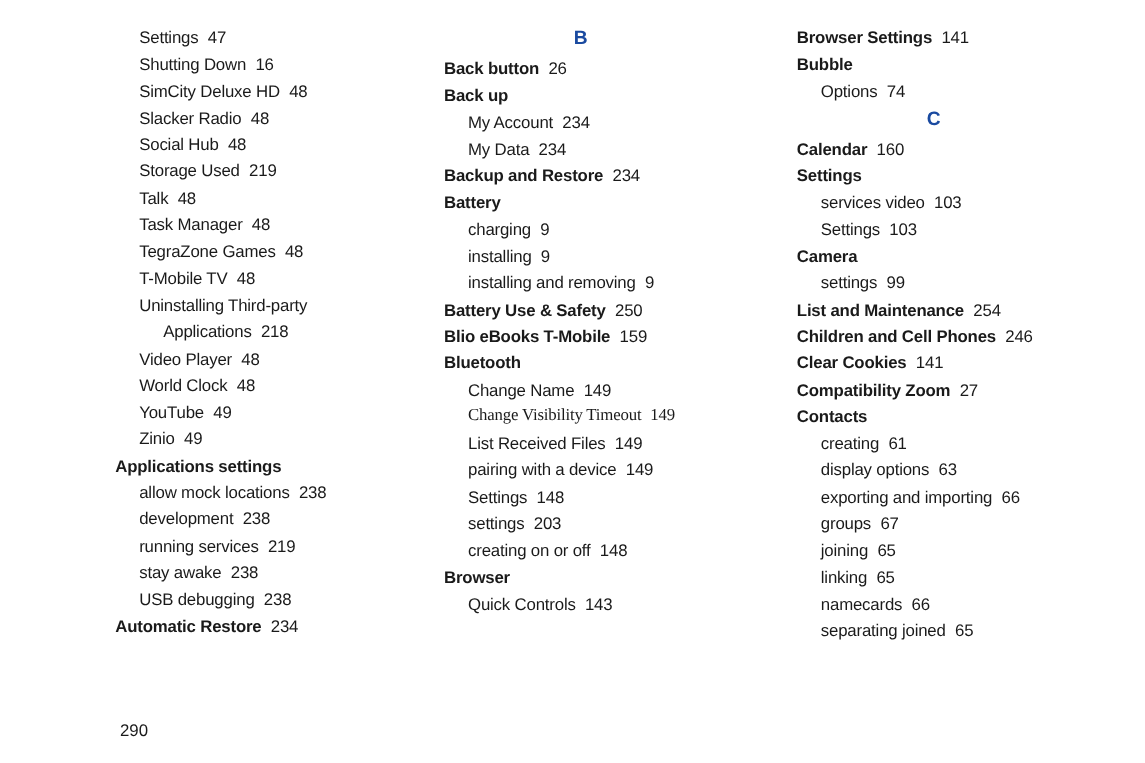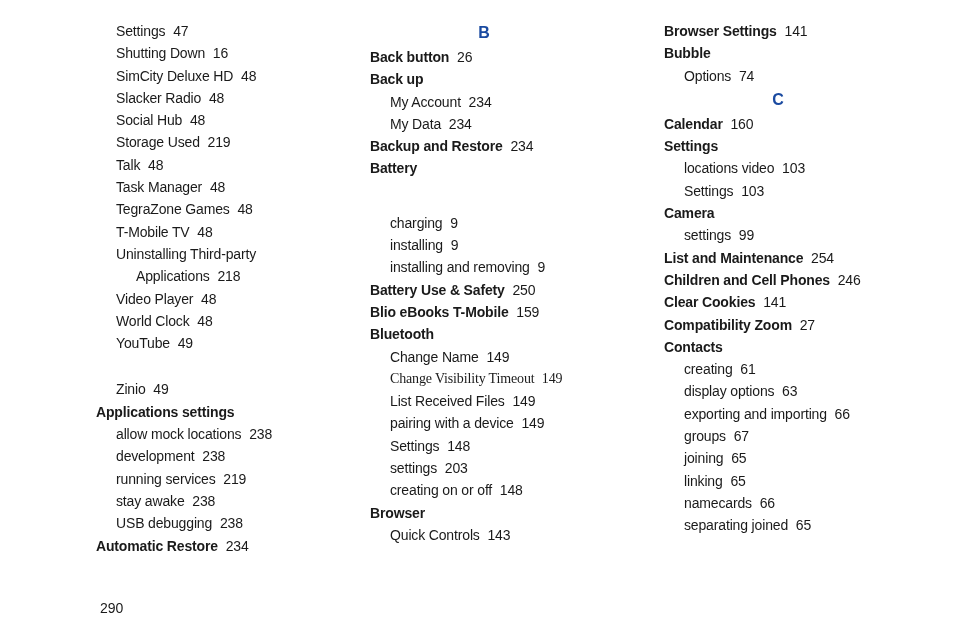--- a/index.html
+++ b/index.html
@@ -63,38 +63,38 @@
         <div class="entry" style="padding-left: 46px;"><span class="label">Storage Used</span><span class="page-num"> 219</span></div>
         <div class="entry" style="padding-left: 46px;"><span class="label">Talk</span><span class="page-num"> 48</span></div>
         <div class="entry" style="padding-left: 46px;"><span class="label">Task Manager</span><span class="page-num"> 48</span></div>
         <div class="entry" style="padding-left: 46px;"><span class="label">TegraZone Games</span><span class="page-num"> 48</span></div>
         <div class="entry" style="padding-left: 46px;"><span class="label">T-Mobile TV</span><span class="page-num"> 48</span></div>
         <div class="entry" style="padding-left: 46px;"><span class="label">Uninstalling Third-party</span></div>
         <div class="entry" style="padding-left: 66px;"><span class="label">Applications</span><span class="page-num"> 218</span></div>
         <div class="entry" style="padding-left: 46px;"><span class="label">Video Player</span><span class="page-num"> 48</span></div>
         <div class="entry" style="padding-left: 46px;"><span class="label">World Clock</span><span class="page-num"> 48</span></div>
         <div class="entry" style="padding-left: 46px;"><span class="label">YouTube</span><span class="page-num"> 49</span></div>
-        <div class="entry" style="padding-left: 46px; margin-top: 24px;"><span class="label">Zinio</span><span class="page-num"> 49</span></div>
+        <div class="entry" style="padding-left: 46px;"><span class="label">Zinio</span><span class="page-num"> 49</span></div>
         <div class="entry" style="padding-left: 26px;"><span class="label bold">Applications settings</span></div>
         <div class="entry" style="padding-left: 46px;"><span class="label">allow mock locations</span><span class="page-num"> 238</span></div>
         <div class="entry" style="padding-left: 46px;"><span class="label">development</span><span class="page-num"> 238</span></div>
         <div class="entry" style="padding-left: 46px;"><span class="label">running services</span><span class="page-num"> 219</span></div>
         <div class="entry" style="padding-left: 46px;"><span class="label">stay awake</span><span class="page-num"> 238</span></div>
         <div class="entry" style="padding-left: 46px;"><span class="label">USB debugging</span><span class="page-num"> 238</span></div>
         <div class="entry" style="padding-left: 26px;"><span class="label bold">Automatic Restore</span><span class="page-num"> 234</span></div>
       </div>
     <div class="col">
         <div class="section-header">B</div>
         <div class="entry" style="padding-left: 26px;"><span class="label bold">Back button</span><span class="page-num"> 26</span></div>
         <div class="entry" style="padding-left: 26px;"><span class="label bold">Back up</span></div>
         <div class="entry" style="padding-left: 46px;"><span class="label">My Account</span><span class="page-num"> 234</span></div>
         <div class="entry" style="padding-left: 46px;"><span class="label">My Data</span><span class="page-num"> 234</span></div>
         <div class="entry" style="padding-left: 26px;"><span class="label bold">Backup and Restore</span><span class="page-num"> 234</span></div>
         <div class="entry" style="padding-left: 26px;"><span class="label bold">Battery</span></div>
-        <div class="entry" style="padding-left: 46px; margin-top: 32px;"><span class="label">charging</span><span class="page-num"> 9</span></div>
+        <div class="entry" style="padding-left: 46px;"><span class="label">charging</span><span class="page-num"> 9</span></div>
         <div class="entry" style="padding-left: 46px;"><span class="label">installing</span><span class="page-num"> 9</span></div>
         <div class="entry" style="padding-left: 46px;"><span class="label">installing and removing</span><span class="page-num"> 9</span></div>
         <div class="entry" style="padding-left: 26px;"><span class="label bold">Battery Use &amp; Safety</span><span class="page-num"> 250</span></div>
         <div class="entry" style="padding-left: 26px;"><span class="label bold">Blio eBooks T-Mobile</span><span class="page-num"> 159</span></div>
         <div class="entry" style="padding-left: 26px;"><span class="label bold">Bluetooth</span></div>
         <div class="entry" style="padding-left: 46px;"><span class="label">Change Name</span><span class="page-num"> 149</span></div>
         <div class="entry" style="padding-left: 46px; font-family: Liberation Serif, serif;"><span class="label">Change Visibility Timeout</span><span class="page-num"> 149</span></div>
         <div class="entry" style="padding-left: 46px;"><span class="label">List Received Files</span><span class="page-num"> 149</span></div>
         <div class="entry" style="padding-left: 46px;"><span class="label">pairing with a device</span><span class="page-num"> 149</span></div>
         <div class="entry" style="padding-left: 46px;"><span class="label">Settings</span><span class="page-num"> 148</span></div>
@@ -103,21 +103,21 @@
         <div class="entry" style="padding-left: 26px;"><span class="label bold">Browser</span></div>
         <div class="entry" style="padding-left: 46px;"><span class="label">Quick Controls</span><span class="page-num"> 143</span></div>
       </div>
     <div class="col">
         <div class="entry" style="padding-left: 26px;"><span class="label bold">Browser Settings</span><span class="page-num"> 141</span></div>
         <div class="entry" style="padding-left: 26px;"><span class="label bold">Bubble</span></div>
         <div class="entry" style="padding-left: 46px;"><span class="label">Options</span><span class="page-num"> 74</span></div>
         <div class="section-header">C</div>
         <div class="entry" style="padding-left: 26px;"><span class="label bold">Calendar</span><span class="page-num"> 160</span></div>
         <div class="entry" style="padding-left: 26px;"><span class="label bold">Settings</span></div>
-        <div class="entry" style="padding-left: 46px;"><span class="label">locations video</span><span class="page-num"> 103</span></div>
+        <div class="entry" style="padding-left: 46px;"><span class="label">services video</span><span class="page-num"> 103</span></div>
         <div class="entry" style="padding-left: 46px;"><span class="label">Settings</span><span class="page-num"> 103</span></div>
         <div class="entry" style="padding-left: 26px;"><span class="label bold">Camera</span></div>
         <div class="entry" style="padding-left: 46px;"><span class="label">settings</span><span class="page-num"> 99</span></div>
         <div class="entry" style="padding-left: 26px;"><span class="label bold">List and Maintenance</span><span class="page-num"> 254</span></div>
         <div class="entry" style="padding-left: 26px;"><span class="label bold">Children and Cell Phones</span><span class="page-num"> 246</span></div>
         <div class="entry" style="padding-left: 26px;"><span class="label bold">Clear Cookies</span><span class="page-num"> 141</span></div>
         <div class="entry" style="padding-left: 26px;"><span class="label bold">Compatibility Zoom</span><span class="page-num"> 27</span></div>
         <div class="entry" style="padding-left: 26px;"><span class="label bold">Contacts</span></div>
         <div class="entry" style="padding-left: 46px;"><span class="label">creating</span><span class="page-num"> 61</span></div>
         <div class="entry" style="padding-left: 46px;"><span class="label">display options</span><span class="page-num"> 63</span></div>

